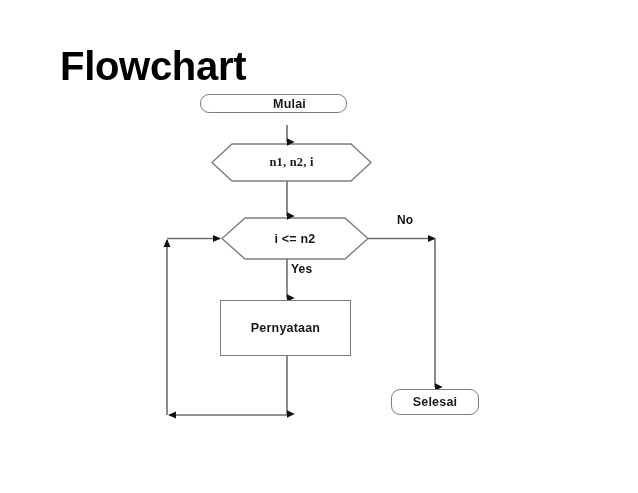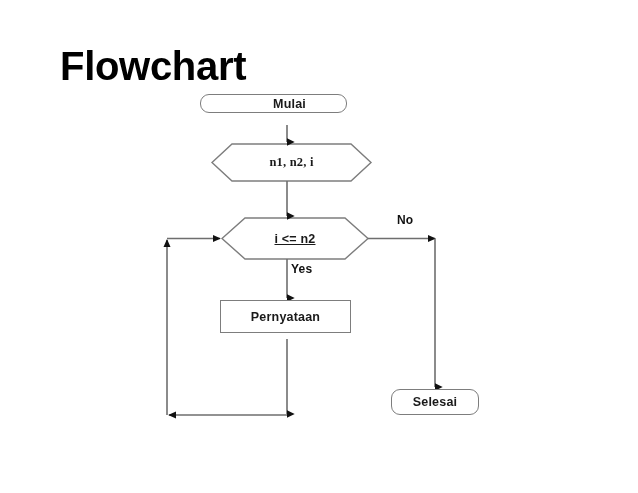--- a/index.html
+++ b/index.html
@@ -61,22 +61,22 @@
   }
 
   
   .node-hex {
     background: transparent;
     border: none;
   }
 
   #node-mulai      { left: 200px; top: 94px;  width: 147px; height: 19px; padding-left: 32px; }
   #node-input      { left: 212px; top: 144px; width: 159px; height: 37px; font-family: Liberation Serif, serif; }
-  #node-decision   { left: 222px; top: 218px; width: 146px; height: 41px; text-decoration: underline; }
-  #node-pernyataan { left: 220px; top: 300px; width: 131px; height: 33px; }
+  #node-decision   { left: 222px; top: 218px; width: 146px; height: 41px; }
+  #node-pernyataan { left: 220px; top: 300px; width: 131px; height: 56px; }
   #node-selesai    { left: 391px; top: 389px; width: 88px;  height: 26px; }
 
   .edge-label {
     position: absolute;
     font-size: 12px;
     font-weight: bold;
     color: #111111;
     letter-spacing: 0.2px;
     white-space: nowrap;
   }

